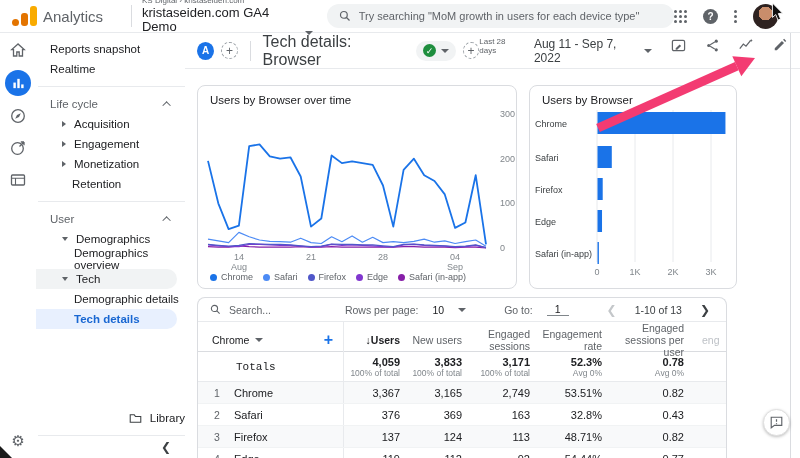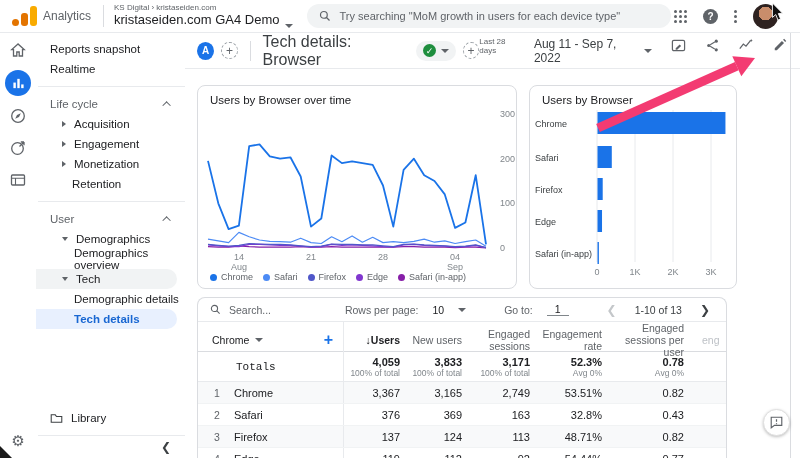--- a/index.html
+++ b/index.html
@@ -6,21 +6,21 @@
   html,body { width:800px; height:458px; overflow:hidden; background:#fff;
     font-family:"Liberation Sans", sans-serif; color:#202124; }
 
   
   #topbar { position:absolute; left:0; top:0; width:800px; height:33px; background:#fff;
     border-bottom:1px solid #e8eaed; display:flex; align-items:center; padding:0 8px; z-index:5; }
   .ga-logo { display:flex; align-items:flex-end; gap:2px; margin:0 6px 0 4px; }
   .ga-dot { width:7px; height:7px; border-radius:50%; background:#e37400; }
   .ga-bar1 { width:7px; height:13px; border-radius:3px; background:#e37400; }
   .ga-bar2 { width:7px; height:20px; border-radius:3px; background:#f9ab00; }
-  .product-name { font-size:12px; color:#5f6368; margin-right:12px; }
+  .product-name { font-size:15px; color:#5f6368; margin-right:28px; }
   .tb-divider { width:1px; height:22px; background:#dadce0; margin-right:10px; }
   .prop-block { display:flex; flex-direction:column; line-height:1.1; }
   .prop-crumb { font-size:8px; color:#5f6368; }
   .prop-row { display:flex; align-items:flex-end; gap:6px; }
   .prop-name { font-size:13px; color:#202124; }
   .caret-down { width:0; height:0; border-left:4px solid transparent; border-right:4px solid transparent;
     border-top:4px solid #5f6368; display:inline-block; }
   .search-pill { margin-left:14px; width:364px; height:24px; border-radius:12px; background:#f1f3f4;
     display:flex; align-items:center; gap:8px; padding:0 12px; }
   .search-pill span { font-size:11px; color:#5f6368; white-space:nowrap; overflow:hidden; }
@@ -246,21 +246,21 @@
     </div>
   <div class="nav-item nav-sub2">Demographics overview</div>
   <div class="nav-item nav-sub1 pill-gray">
     <span class="tri-down"></span>
     <span>Tech</span>
     </div>
   <div class="nav-item nav-sub2">Demographic details</div>
   <div class="nav-item nav-sub2 pill-active">Tech details</div>
 
   <div class="nav-bottom">
-    <div class="nav-item" style="gap:8px;">
+    <div class="nav-item" style="gap:8px;justify-content:flex-end;">
       <svg width="13" height="13" viewBox="0 0 16 16">
         <path d="M1.5 3.5h5l1.5 2h6.5v7h-13z" fill="none" stroke="#3c4043" stroke-width="1.3"></path>
         </svg>
       <span>Library</span>
     </div>
     <div class="nav-divider" style="margin-bottom:0;"></div>
   </div>
   <span class="nav-collapse">❮</span>
 </nav>
 

